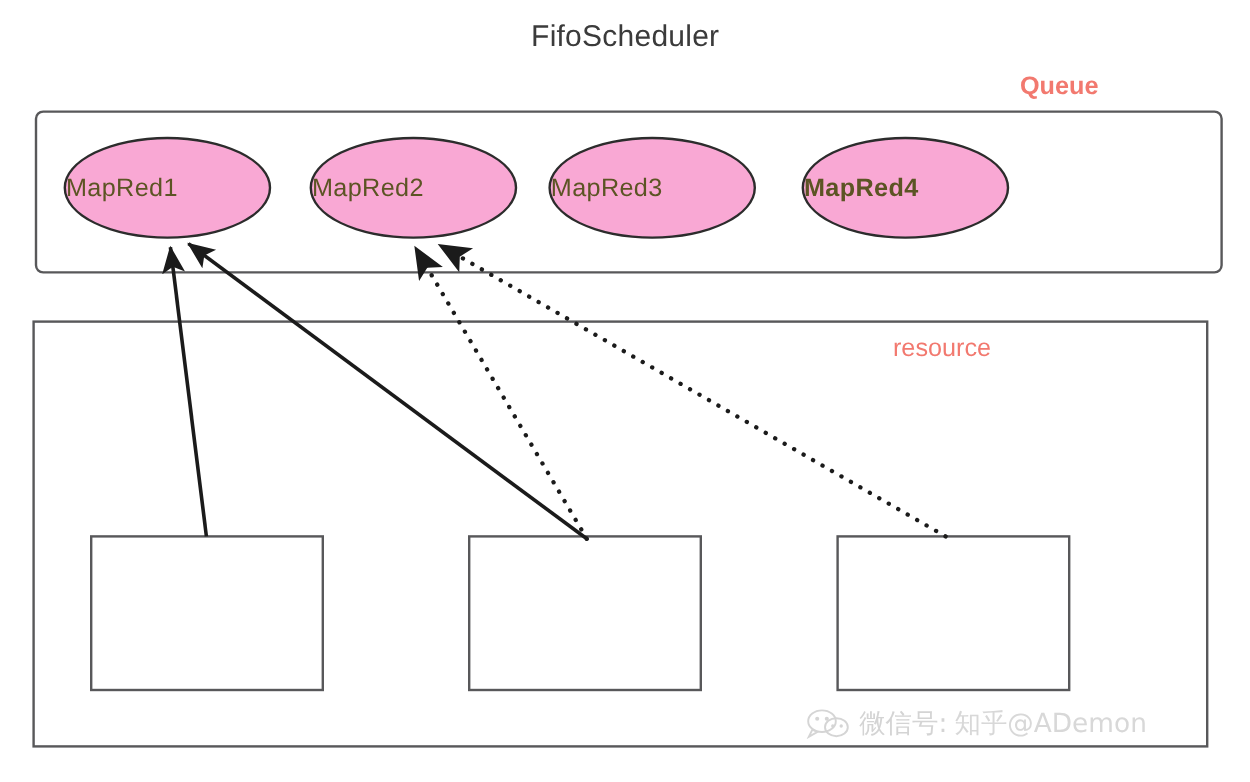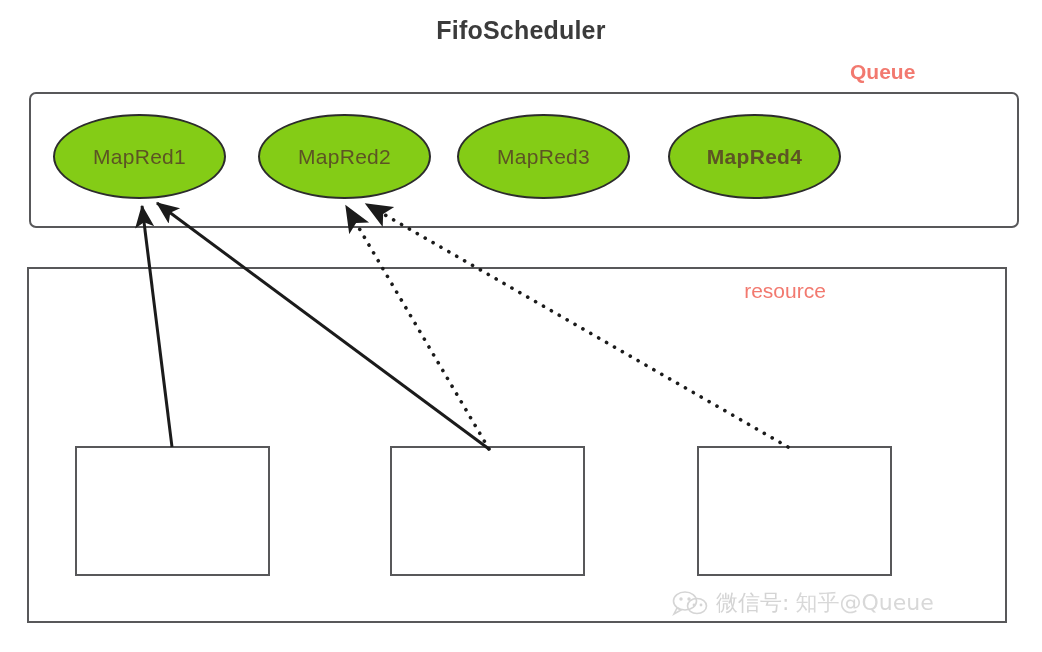--- a/index.html
+++ b/index.html
@@ -22,21 +22,21 @@
   }
 
   
   #title {
     position: absolute;
     left: 0;
     top: 16px;
     width: 1042px;
     text-align: center;
     font-size: 25px;
-    font-weight: bold;
+    font-weight: normal;
     color: #3b3b3b;
     letter-spacing: 0.2px;
   }
 
   
   #queue-label {
     position: absolute;
     left: 850px;
     top: 60px;
     font-size: 21px;
@@ -55,26 +55,26 @@
     background: #ffffff;
     box-sizing: border-box;
   }
 
   
   .job-ellipse {
     position: absolute;
     width: 173px;
     height: 85px;
     border-radius: 50%;
-    background: #84cc16;
+    background: #f9a8d4;
     border: 2.5px solid #2c2c2c;
     box-sizing: border-box;
     display: flex;
     align-items: center;
-    justify-content: center;
+    justify-content: flex-start;
     font-size: 21px;
     color: #5c5424;
     letter-spacing: 0.3px;
   }
   #job-0 { left: 53px;  top: 114px; }
   #job-1 { left: 258px; top: 114px; }
   #job-2 { left: 457px; top: 114px; }
   #job-3 { left: 668px; top: 114px; font-weight: bold; }
 
   
@@ -205,16 +205,16 @@
     <svg width="36" height="26" viewBox="0 0 36 26">
       <ellipse cx="13" cy="11" rx="11.5" ry="9" fill="none" stroke="#d5d5d5" stroke-width="1.6"></ellipse>
       <path d="M5 18 L2 24 L9 20 Z" fill="none" stroke="#d5d5d5" stroke-width="1.6"></path>
       <circle cx="9" cy="9" r="1.7" fill="#d5d5d5"></circle>
       <circle cx="17" cy="9" r="1.7" fill="#d5d5d5"></circle>
       <ellipse cx="25" cy="16" rx="9.5" ry="7.5" fill="none" stroke="#d5d5d5" stroke-width="1.6"></ellipse>
       <circle cx="22" cy="15" r="1.4" fill="#d5d5d5"></circle>
       <circle cx="29" cy="15" r="1.4" fill="#d5d5d5"></circle>
     </svg>
     <span class="wm-text">微信号:</span>
-    <span class="wm-handle">知乎@Queue</span>
+    <span class="wm-handle">知乎@ADemon</span>
   </div>
 
 </div>
 
 </body></html>

